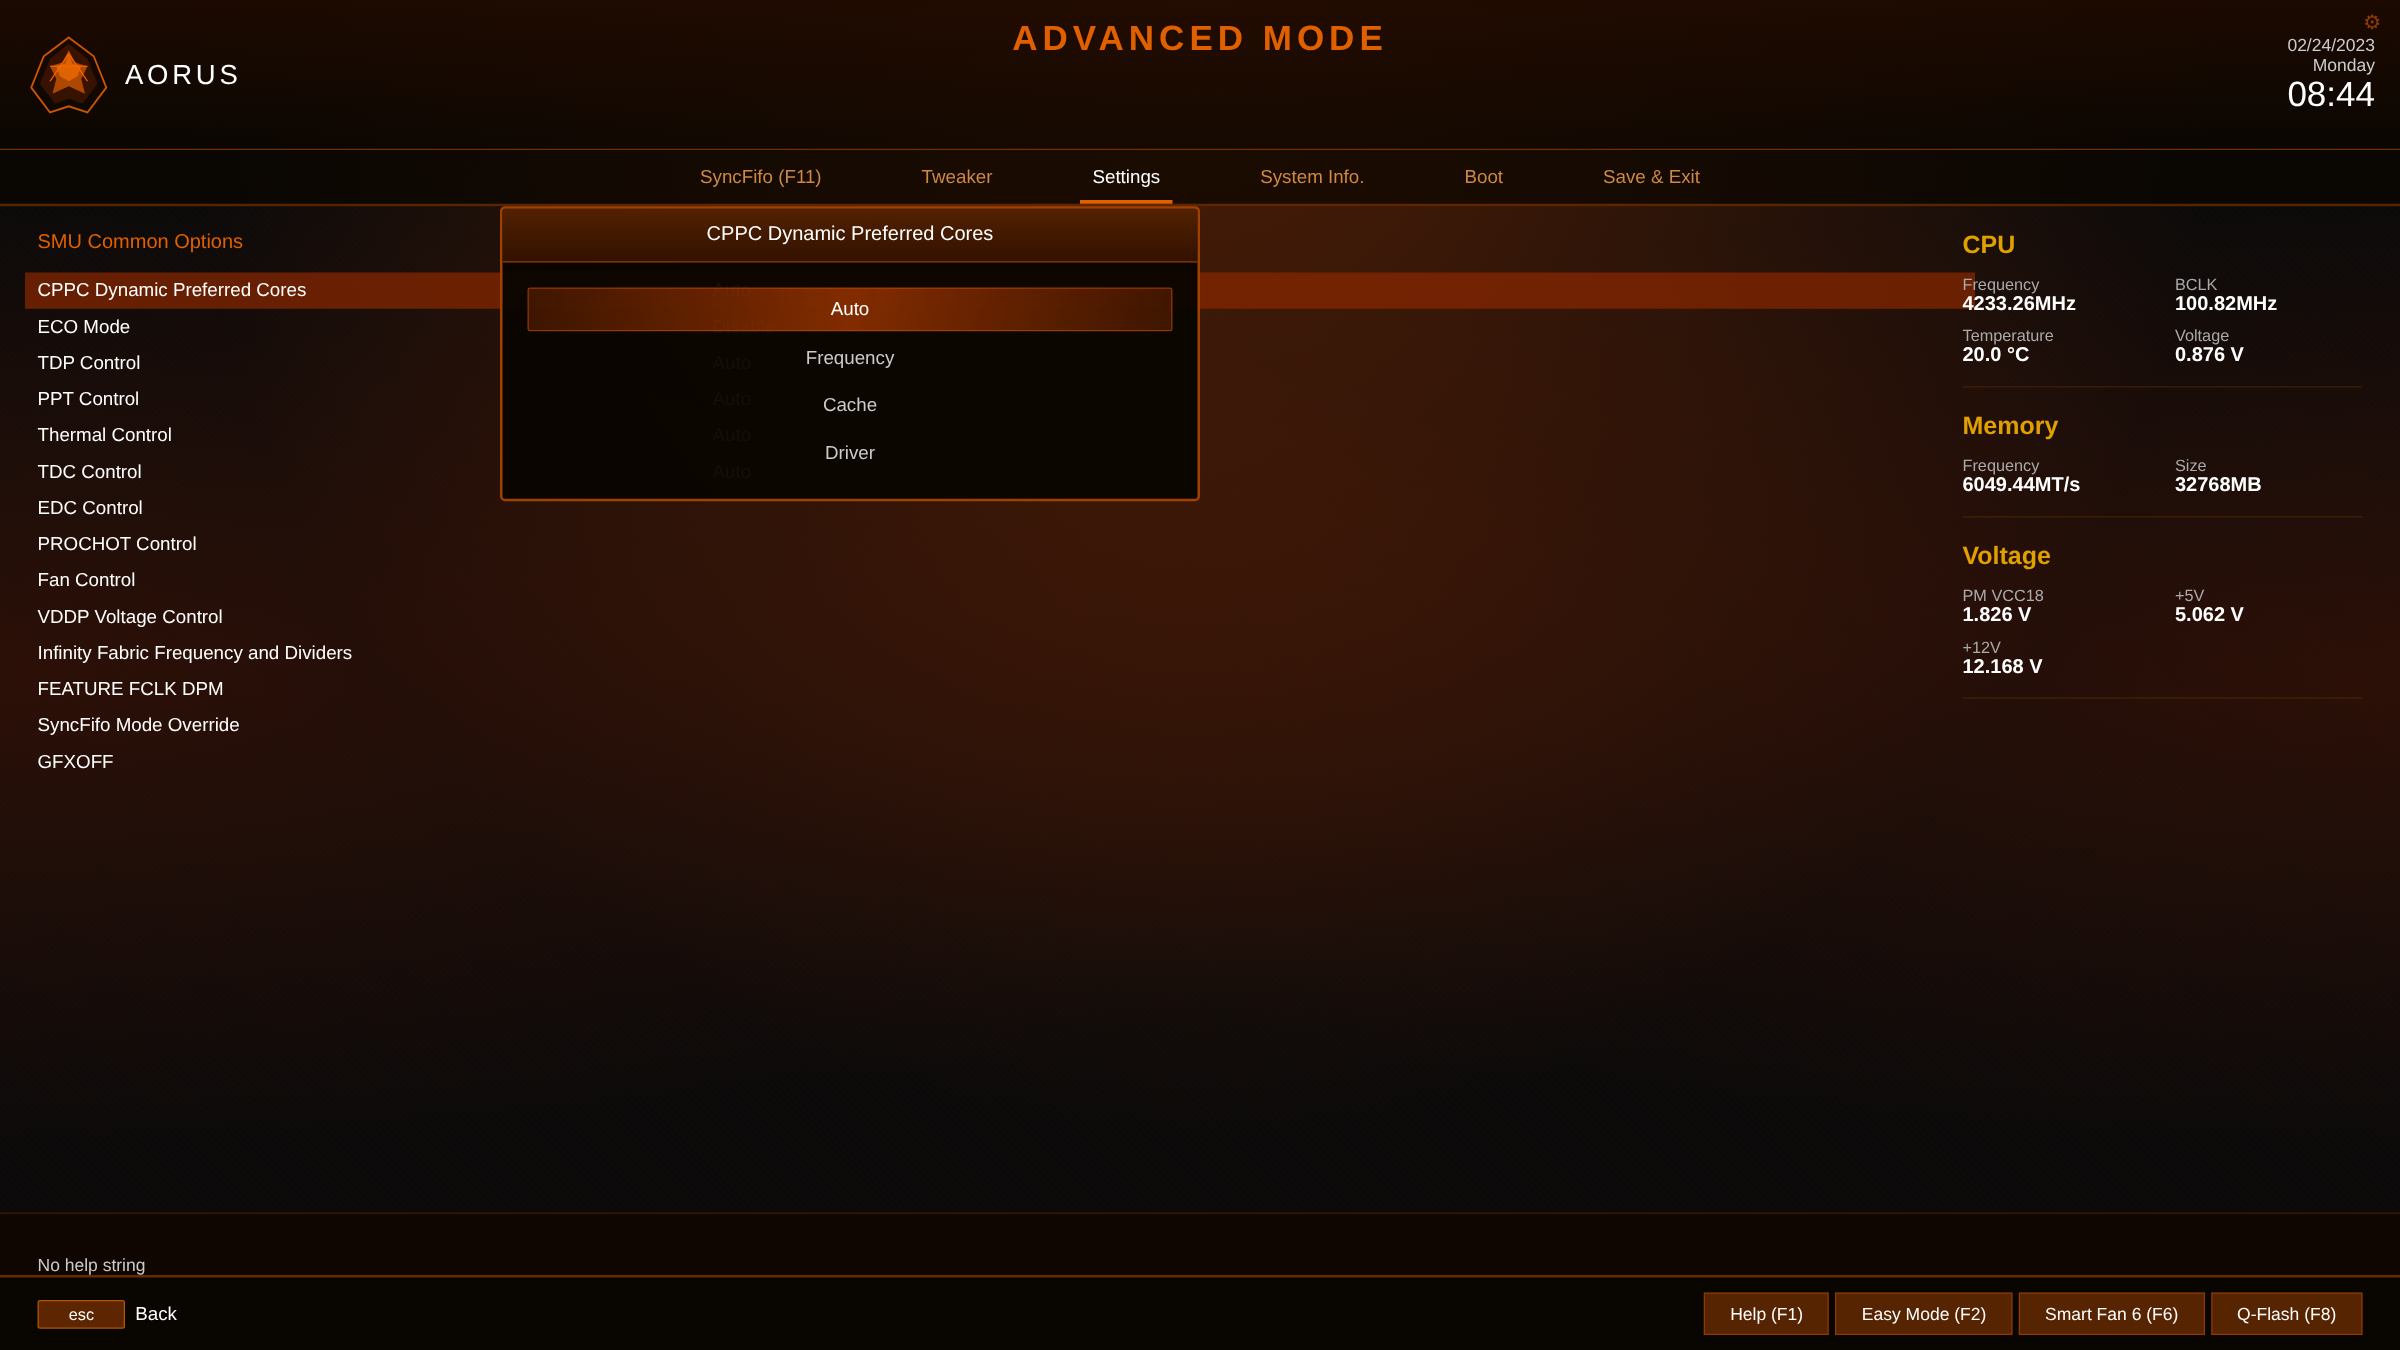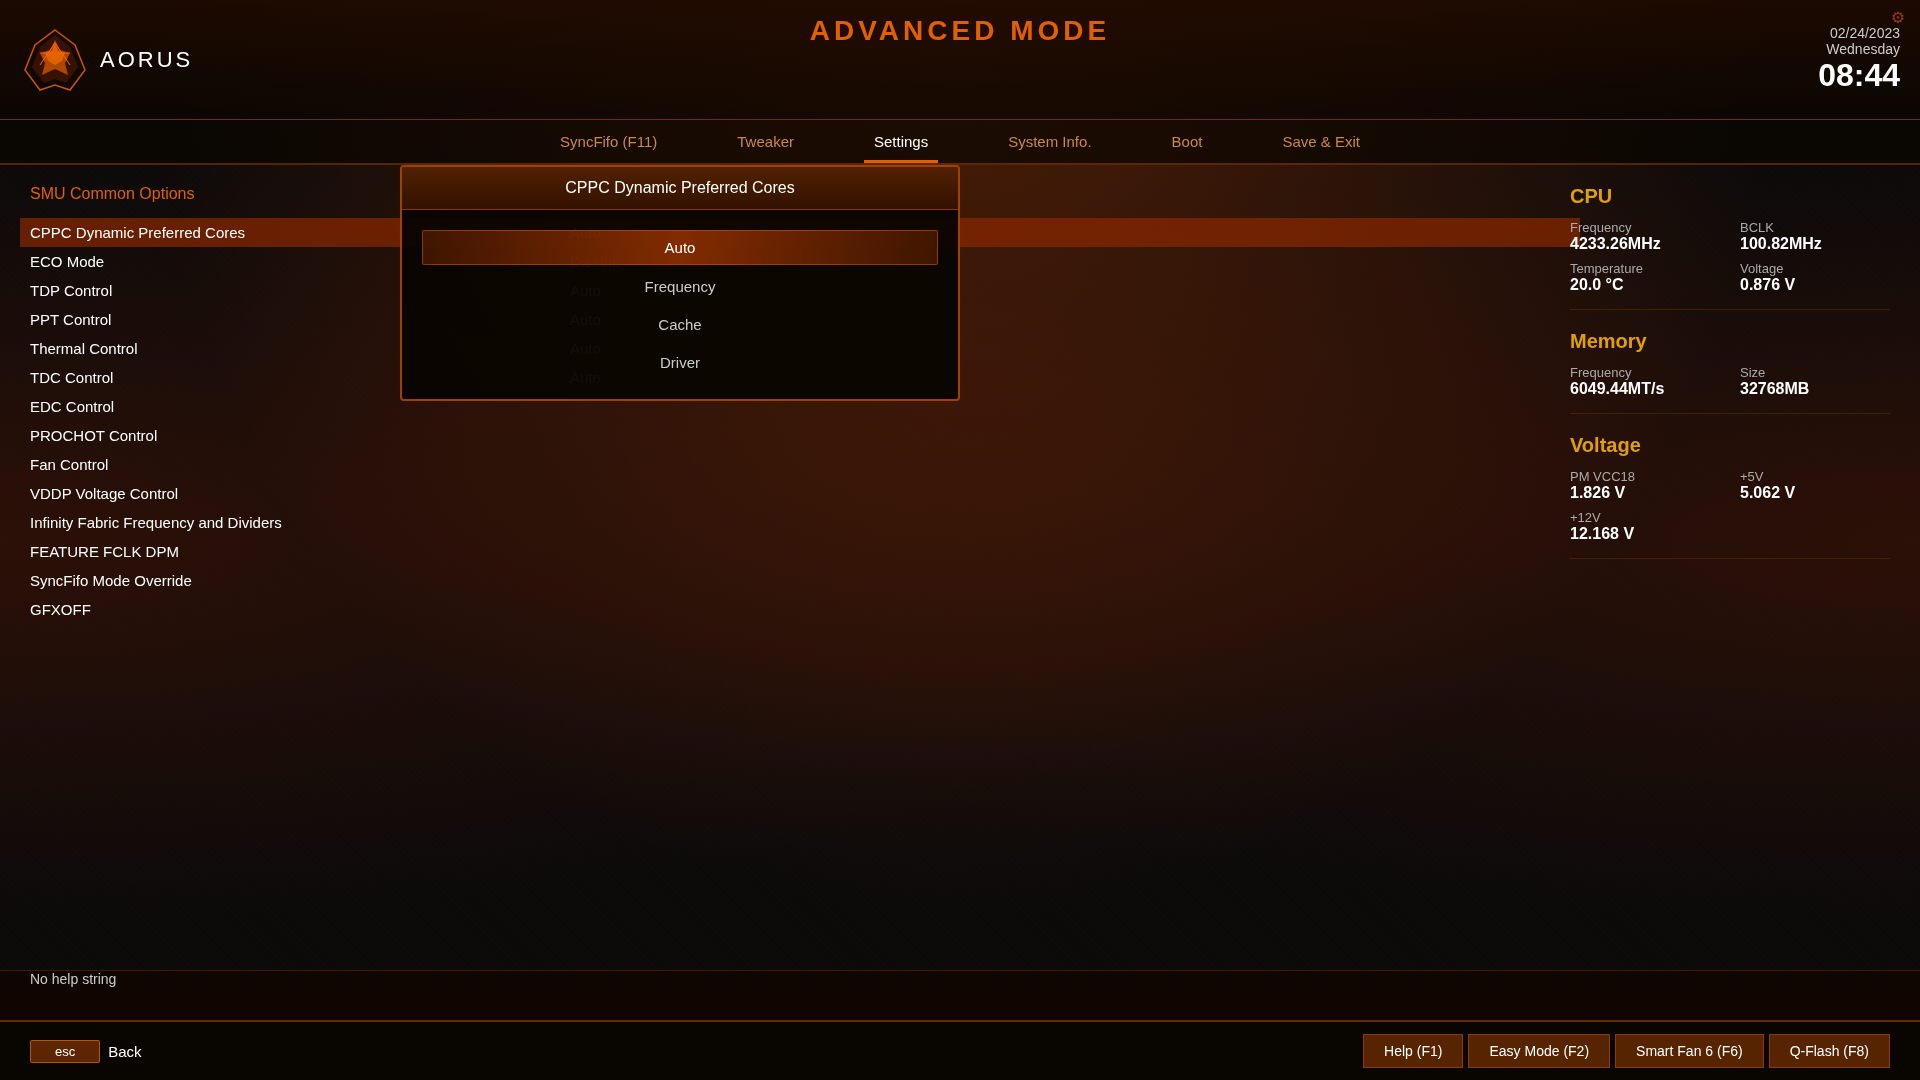--- a/index.html
+++ b/index.html
@@ -89,22 +89,22 @@
       text-align: right;
       color: #ffffff;
     }
 
     .datetime-date {
       font-size: 14px;
       color: #cccccc;
     }
 
     .datetime-time {
-      font-size: 32px;
-      font-weight: bold;
+      font-size: 28px;
+      font-weight: normal;
       color: #ffffff;
     }
 
     
     .nav-bar {
       display: flex;
       align-items: center;
       justify-content: center;
       gap: 60px;
       padding: 0 20px;
@@ -229,21 +229,21 @@
       font-size: 16px;
       font-weight: bold;
     }
 
     
     .bottom-bar {
       height: 50px;
       background: rgba(15, 5, 0, 0.9);
       border-top: 1px solid rgba(150, 60, 0, 0.4);
       display: flex;
-      align-items: flex-start;
+      align-items: flex-end;
       padding: 0 30px;
       position: absolute;
       bottom: 60px;
       left: 0;
       right: 0;
     }
 
     .help-string {
       color: #cccccc;
       font-size: 14px;
@@ -366,21 +366,21 @@
       </svg>
       <span class="logo-text">AORUS</span>
     </div>
 
     <div class="header-title">ADVANCED MODE</div>
 
     <div class="datetime">
       <div class="datetime-date">
         <span>02/24/2023</span>
         <br>
-        <span>Wednesday</span>
+        <span>Monday</span>
       </div>
       <div class="datetime-time">08:44</div>
     </div>
 
     <span class="gear-icon">⚙</span>
   </div>
 
   <div class="nav-bar">
     <span class="nav-item">SyncFifo (F11)</span>
     <span class="nav-item">Tweaker</span>

